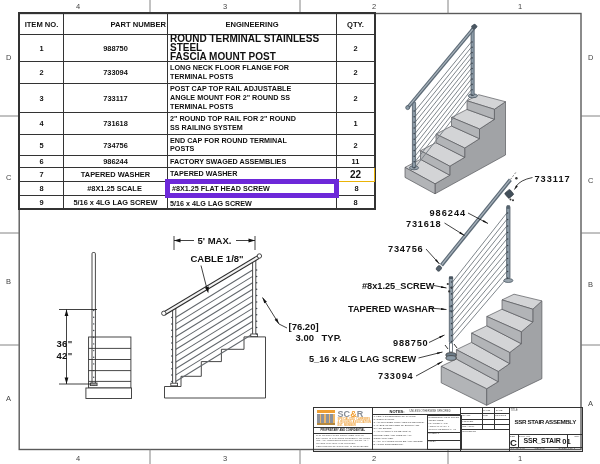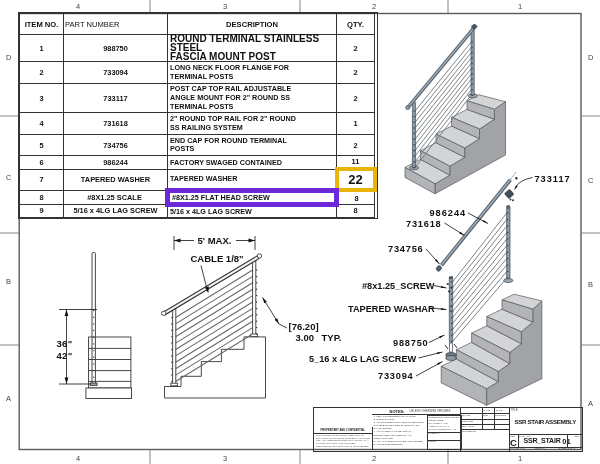--- a/index.html
+++ b/index.html
@@ -397,22 +397,22 @@
   <colgroup>
       <col style="width:44px">
       <col style="width:104px">
       <col style="width:169px">
       <col style="width:38px">
     </colgroup>
 
   <tbody>
       <tr style="height:21px;">
     <td style="border:1px solid #333;font-size:7.6px;font-weight:bold;text-align:center;">ITEM NO.</td>
-    <td style="border:1px solid #333;font-size:7.6px;font-weight:normal;text-align:left;">PART NUMBER</td>
-    <td style="border:1px solid #333;font-size:7.6px;font-weight:bold;text-align:center;">DESCRIPTION</td>
+    <td style="border:1px solid #333;font-size:7.6px;font-weight:bold;text-align:right;">PART NUMBER</td>
+    <td style="border:1px solid #333;font-size:7.6px;font-weight:bold;text-align:center;">ENGINEERING</td>
     <td style="border:1px solid #333;font-size:7.6px;font-weight:bold;text-align:center;">QTY.</td>
   </tr>
 
   <tr style="height:22px;">
     <td style="border:1px solid #333;font-size:7.4px;font-weight:bold;text-align:center;">1</td>
     <td style="border:1px solid #333;font-size:7.4px;font-weight:bold;text-align:center;">988750</td>
     <td style="border:1px solid #333;font-size:10px;font-weight:bold;line-height:8.8px;padding:0 0 0 2px;">ROUND TERMINAL STAINLESS STEEL<br>FASCIA MOUNT POST</td>
     <td style="border:1px solid #333;font-size:7.4px;font-weight:bold;text-align:center;">2</td>
   </tr>
 
@@ -440,49 +440,58 @@
   <tr style="height:21px;">
     <td style="border:1px solid #333;font-size:7.4px;font-weight:bold;text-align:center;">5</td>
     <td style="border:1px solid #333;font-size:7.4px;font-weight:bold;text-align:center;">734756</td>
     <td style="border:1px solid #333;font-size:7.2px;font-weight:bold;line-height:8.8px;padding:0 0 0 2px;">END CAP FOR ROUND TERMINAL<br>POSTS</td>
     <td style="border:1px solid #333;font-size:7.4px;font-weight:bold;text-align:center;">2</td>
   </tr>
 
   <tr style="height:12px;">
     <td style="border:1px solid #333;font-size:7.4px;font-weight:bold;text-align:center;">6</td>
     <td style="border:1px solid #333;font-size:7.4px;font-weight:bold;text-align:center;">986244</td>
-    <td style="border:1px solid #333;font-size:7.2px;font-weight:bold;padding:0 0 0 2px;">FACTORY SWAGED CONTAINED</td>
+    <td style="border:1px solid #333;font-size:7.2px;font-weight:bold;padding:0 0 0 2px;">FACTORY SWAGED ASSEMBLIES</td>
     <td style="border:1px solid #333;font-size:7.4px;font-weight:bold;text-align:center;">11</td>
   </tr>
 
   <tr style="height:13px;">
     <td style="border:1px solid #333;font-size:7.4px;font-weight:bold;text-align:center;">7</td>
     <td style="border:1px solid #333;font-size:7.4px;font-weight:bold;text-align:center;">TAPERED WASHER</td>
     <td style="border:1px solid #333;font-size:7.2px;font-weight:bold;padding:0 0 0 2px;">TAPERED WASHER</td>
-    <td style="border:4px solid #eab308;font-size:13px;font-weight:bold;text-align:center;">22</td>
+    <td style="border:1px solid #eab308;font-size:10px;font-weight:bold;text-align:center;">22</td>
   </tr>
 
   <tr style="height:13px;">
     <td style="border:1px solid #333;font-size:7.4px;font-weight:bold;text-align:center;">8</td>
     <td style="border:1px solid #333;font-size:7.4px;font-weight:bold;text-align:center;">#8X1.25 SCALE</td>
     <td style="border:5px solid #6d28d9;font-size:7.2px;font-weight:bold;padding:0 0 0 2px;">#8X1.25 FLAT HEAD SCREW</td>
     <td style="border:1px solid #333;font-size:7.4px;font-weight:bold;text-align:center;">8</td>
   </tr>
 
   <tr style="height:13px;">
     <td style="border:1px solid #333;font-size:7.4px;font-weight:bold;text-align:center;">9</td>
     <td style="border:1px solid #333;font-size:7.4px;font-weight:bold;text-align:center;">5/16 x 4LG LAG SCREW</td>
     <td style="border:1px solid #333;font-size:7.2px;font-weight:bold;padding:0 0 0 2px;">5/16 x 4LG LAG SCREW</td>
     <td style="border:1px solid #333;font-size:7.4px;font-weight:bold;text-align:center;">8</td>
   </tr>
 </tbody>
   </table>
 
 <div class="abs" style="left:313px;top:407px;width:268px;height:42.5px;border:1px solid #333;">
 
+  <div class="abs" style="left:0;top:0;width:57.5px;height:19.4px;border-right:1px solid #333;border-bottom:1px solid #333;">
+
+    <div class="abs" style="left:2.5px;top:2px;width:18px;height:3px;background:#ee9f33;"></div>
+    <div class="abs" style="left:2.5px;top:5.6px;width:18px;height:9px;background:repeating-linear-gradient(90deg,#8d929b 0 2.6px,#eeb766 2.6px 4.5px);"></div>
+    <div class="abs" style="left:2.5px;top:15px;width:18px;height:2px;background:#b5893f;"></div>
+
+    <div class="abs" style="left:23.5px;top:1.2px;font-size:9px;font-weight:bold;color:#878d96;letter-spacing:0.1px;">SC<span style="color:#f09d2e">&amp;</span>R</div>
+    <div class="abs" style="left:23.5px;top:10.2px;font-size:2.7px;color:#f0a23c;line-height:3.1px;font-weight:bold;white-space:nowrap;">SPECIALIZED CARRIERS<br>&amp; RIGGING ASSOCIATION<br>EST. MEMBER</div>
+  </div>
 
   <div class="abs" style="left:0;top:19.4px;width:57.5px;height:6px;border-right:1px solid #333;border-bottom:1px solid #333;">
     <div style="font-size:2.6px;font-weight:bold;color:#222;text-align:center;margin-top:1.6px;">PROPRIETARY AND CONFIDENTIAL</div>
   </div>
 
   <div class="abs" style="left:0;top:25.4px;width:57.5px;height:17.1px;border-right:1px solid #333;">
     <div style="font-size:2.5px;color:#555;line-height:2.8px;padding:1.5px 1px 0 2px;">THE INFORMATION CONTAINED IN THIS DRAWING IS THE SOLE PROPERTY OF SC&amp;R INC. ANY REPRODUCTION IN PART OR AS A WHOLE WITHOUT THE WRITTEN PERMISSION OF SC&amp;R INC. IS PROHIBITED.</div>
   </div>
 
   <div class="abs" style="left:57.5px;top:0;width:88.5px;height:42.5px;border-right:1px solid #333;">

